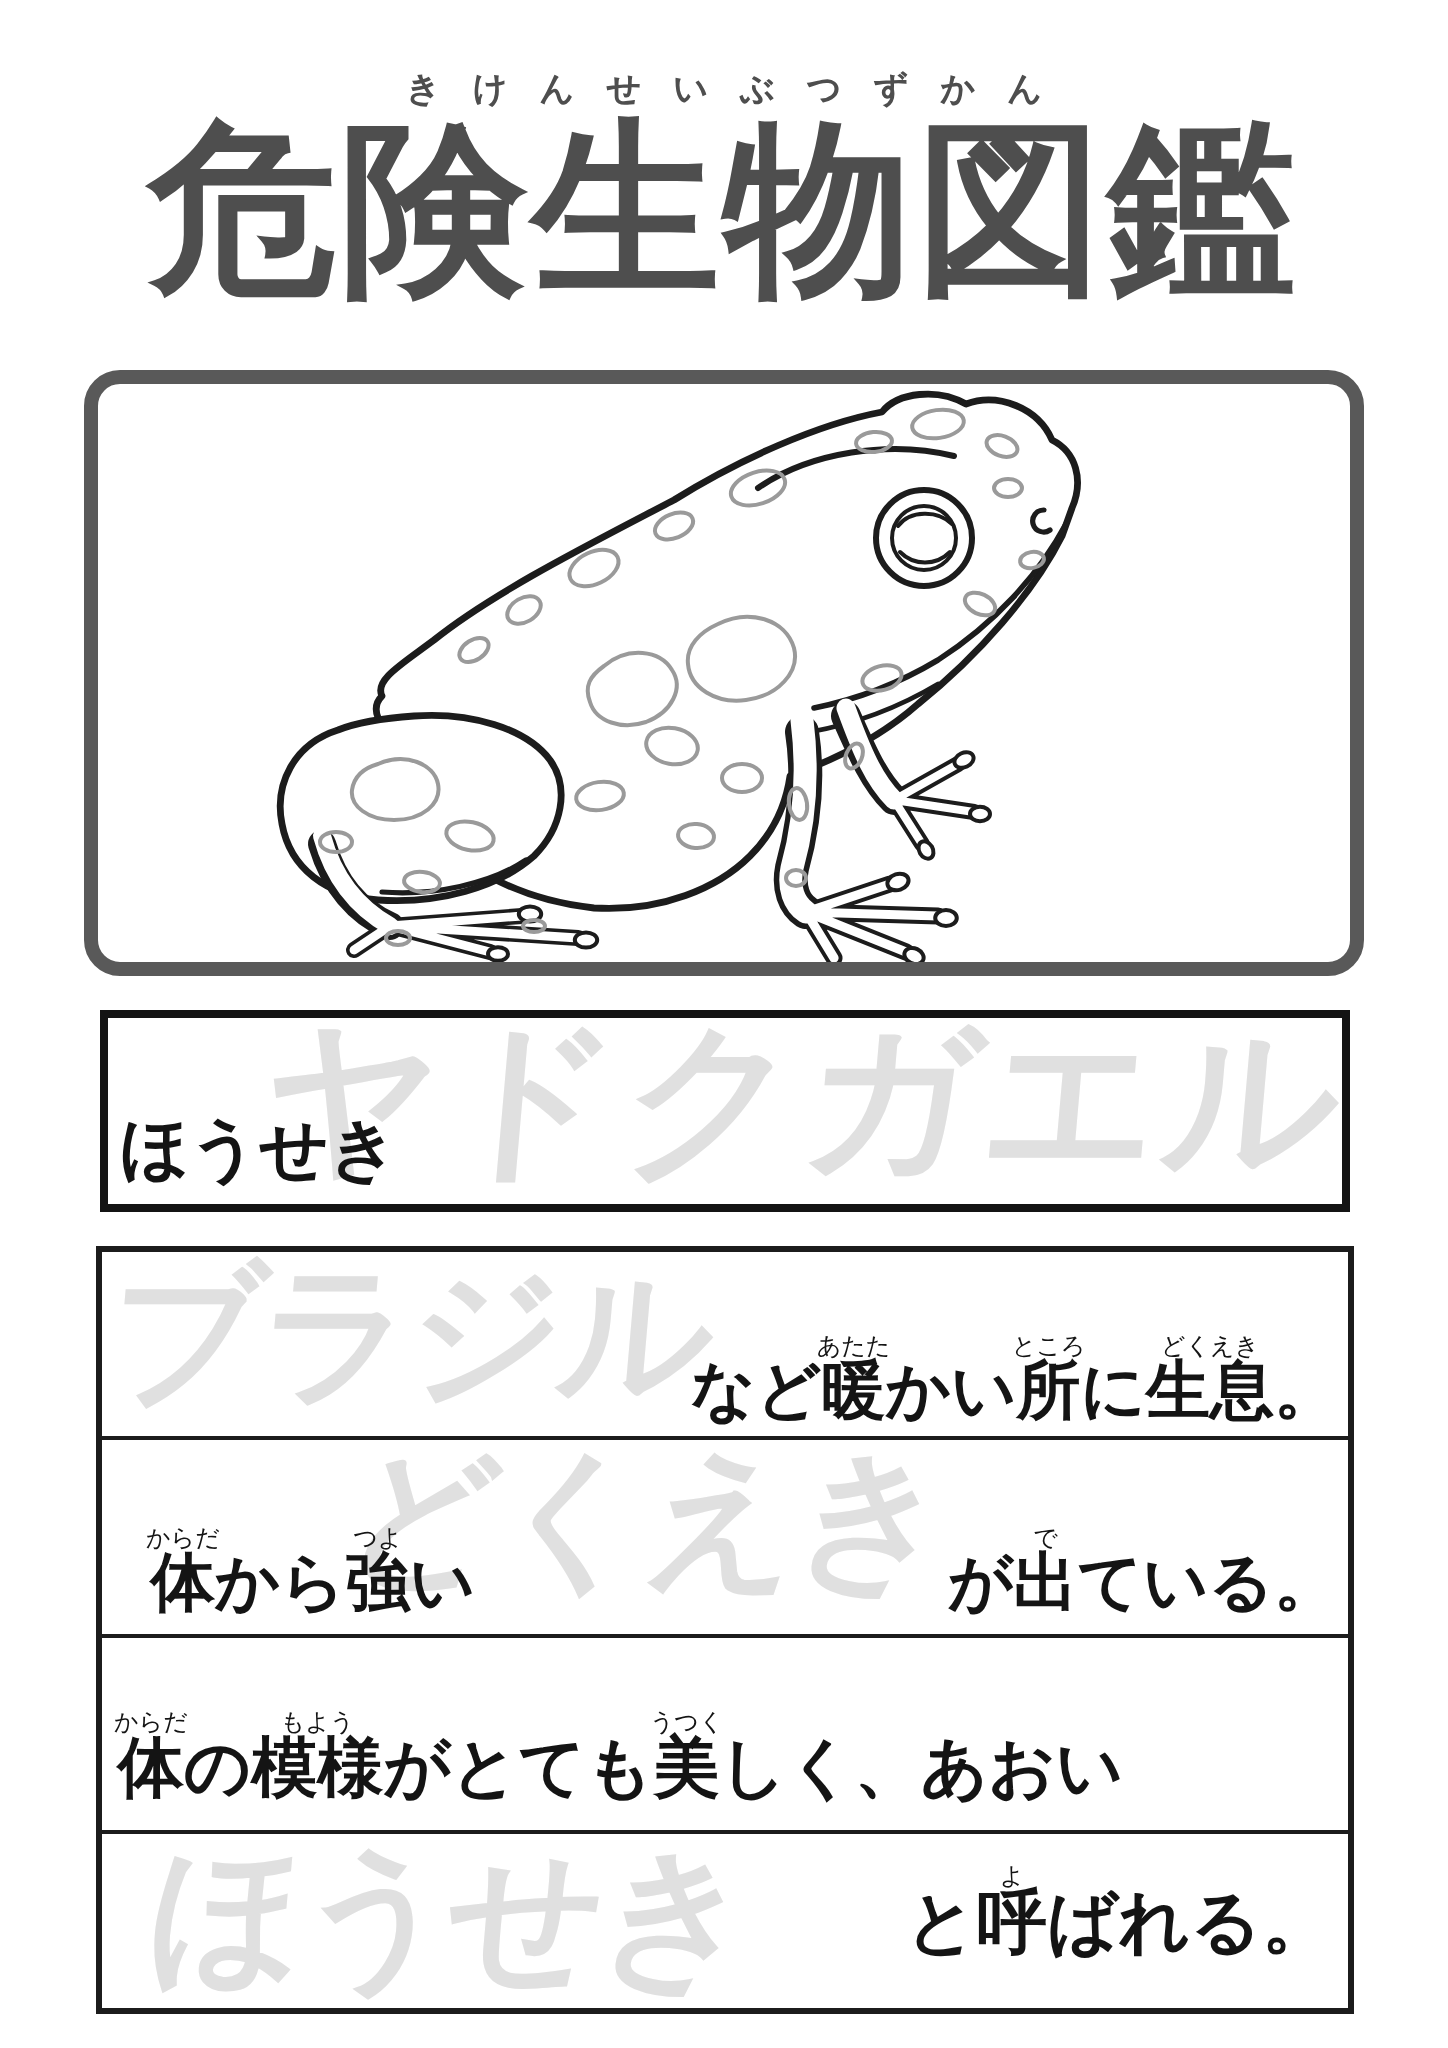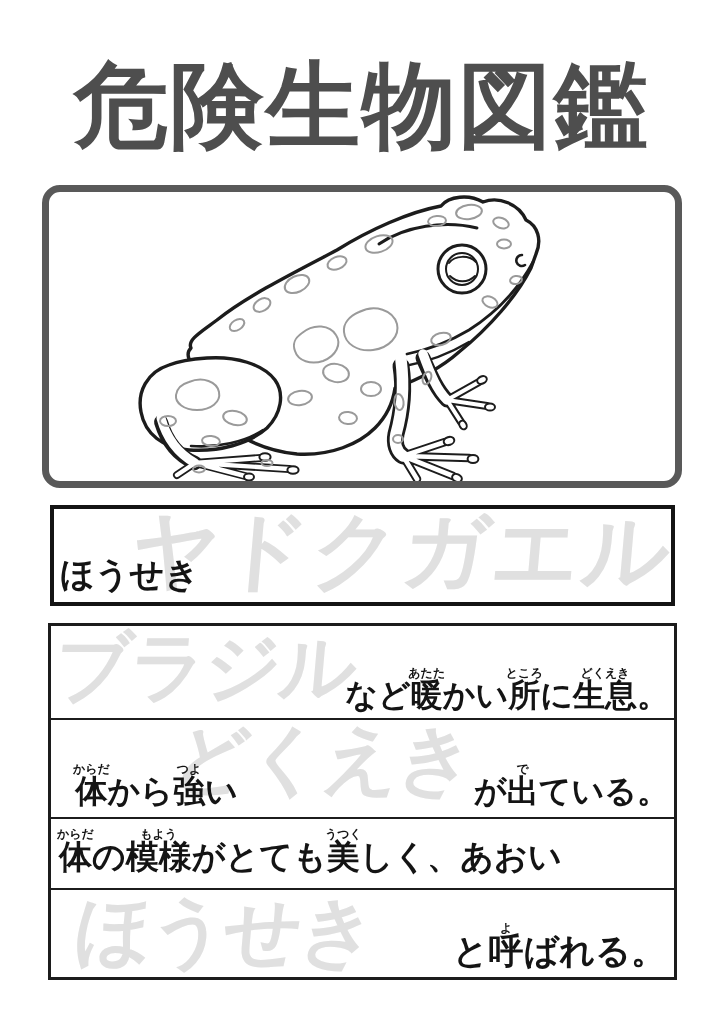--- a/index.html
+++ b/index.html
@@ -66,43 +66,44 @@
     position:absolute;top:623px;left:48px;
     width:629px;
     box-sizing:border-box;
     border:3px solid #1c1c1c;
     background:#fff;
   }
   .info-row{position:relative;overflow:hidden;box-sizing:border-box;}
   .info-row + .info-row{border-top:2.5px solid #1c1c1c;}
   .row-1{height:92px;}
   .row-2{height:99px;}
-  .row-3{height:71px;}
+  .row-3{height:98px;}
   .row-4{height:89px;}
   .row-1 .trace{position:absolute;left:4px;top:3px;font-size:76px;letter-spacing:-3px;}
   .row-2 .trace{position:absolute;left:122px;top:1px;font-size:76px;letter-spacing:-3px;}
   .row-4 .trace{position:absolute;left:24px;top:3px;font-size:76px;letter-spacing:-3px;}
   .sentence{
     position:absolute;
     font-weight:bold;color:var(--ink,#141414);
     white-space:nowrap;line-height:1.1;
   }
   ruby{ruby-align:center;}
-  rt{font-size:12px;font-weight:bold;letter-spacing:0;}
+  rt{font-size:12px;font-weight:normal;letter-spacing:0;}
   .row-1 .sentence{right:5px;bottom:5px;font-size:32px;}
   .row-2 .sentence.left{left:22px;bottom:8px;font-size:32px;}
   .row-2 .sentence.right{right:5px;bottom:8px;font-size:32px;}
   .row-3 .sentence{left:6px;bottom:13px;font-size:33px;}
-  .row-4 .sentence{right:8px;bottom:7px;font-size:35px;margin-top:30px;}
+  .row-4 .sentence{right:8px;bottom:23px;font-size:35px;margin-top:30px;}
 </style>
 </head>
 <body>
 
 <div class="page">
 
+  <div class="furigana-top">きけんせいぶつずかん</div>
   <div class="main-title">危険生物図鑑</div>
 
   <div class="image-box">
     <svg viewBox="0 0 626 289" aria-label="line drawing of a spotted poison dart frog">
       <g stroke="#1c1c1c" stroke-linecap="round" stroke-linejoin="round" fill="none">
 
         <path fill="#ffffff" stroke-width="3.4" d="M487 62 C493 48 489 34 477 28 C470 12 450 4 434 10 C420 2 400 4 392 14 C360 20 320 38 288 58 C246 80 198 104 168 128 C152 140 138 148 142 156 C136 162 140 172 150 176 C148 190 152 204 160 214 C176 240 210 258 248 262 C282 264 310 252 326 236 C338 224 344 210 346 196 C368 188 392 176 410 160 C440 136 468 104 482 76 Z"></path>
 
         <path stroke-width="3" d="M330 52 C356 34 396 28 428 36"></path>
 

